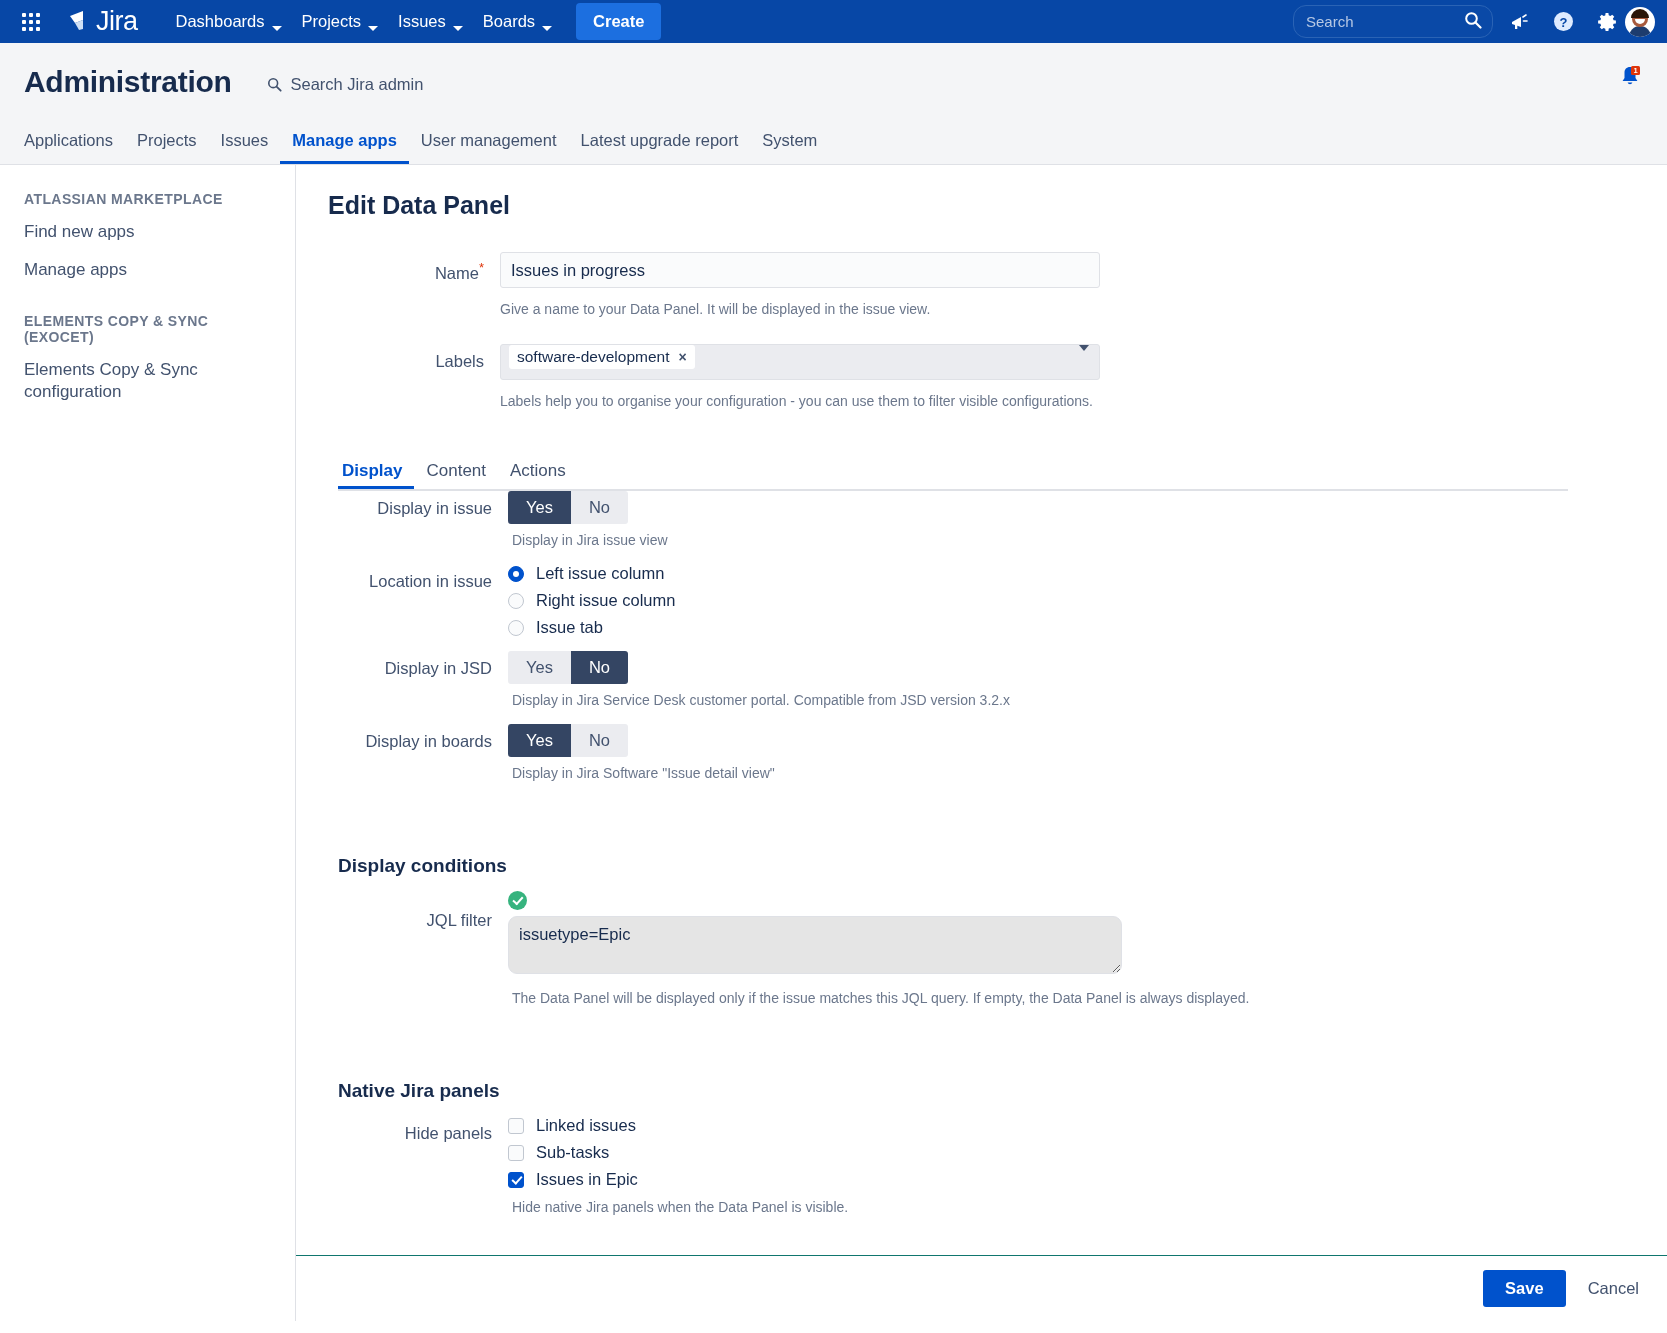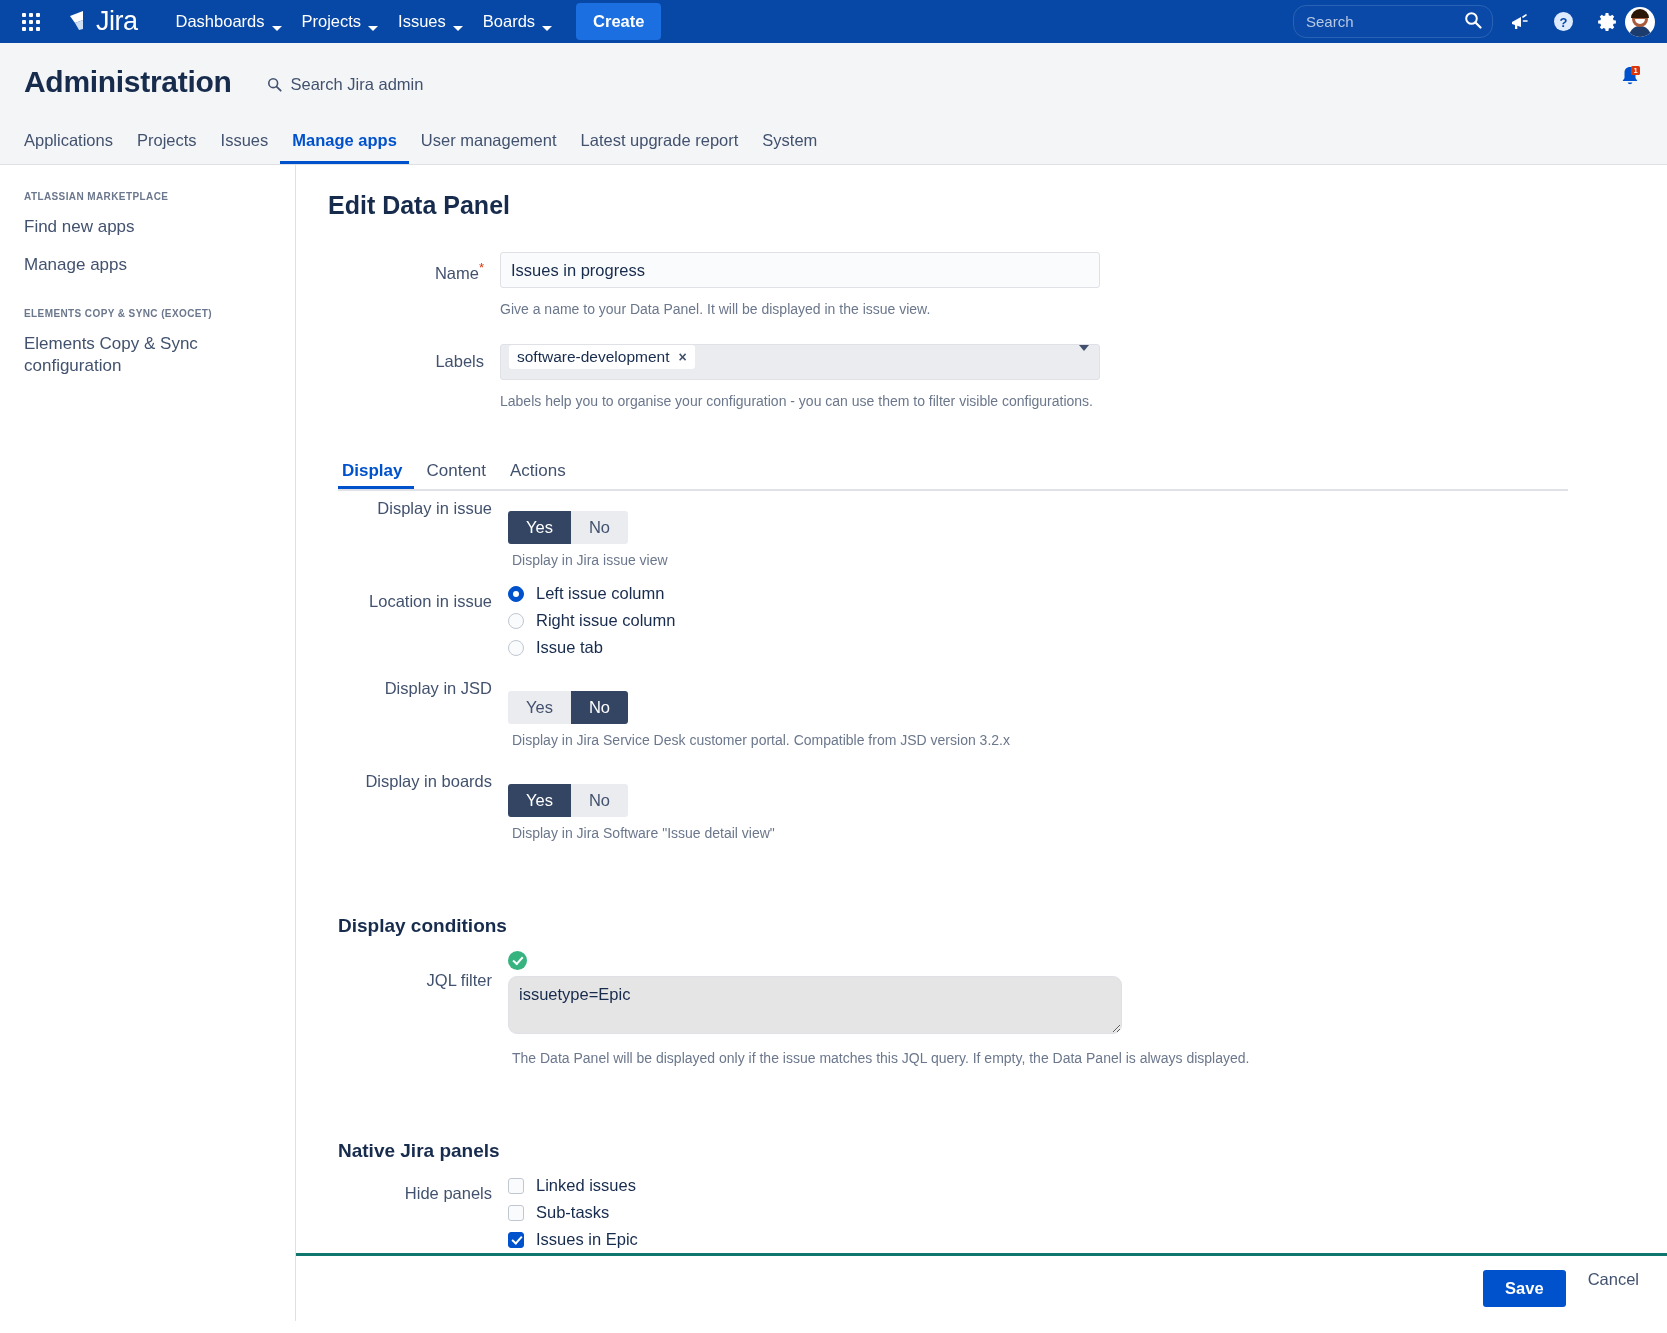--- a/index.html
+++ b/index.html
@@ -196,21 +196,21 @@
   
   .body-wrap { display: flex; height: calc(1333px - 43px - 134px); }
   .sidebar {
     width: 296px;
     flex: 0 0 296px;
     background: #fff;
     border-right: 1px solid #DFE1E6;
     padding: 26px 24px 0 24px;
   }
   .side-group-title {
-    font-size: 10px;
+    font-size: 14px;
     font-weight: 700;
     letter-spacing: 0.4px;
     color: #6B778C;
     text-transform: uppercase;
     margin-bottom: 14px;
   }
   .side-link {
     font-size: 17px;
     color: #42526E;
     margin-bottom: 16px;
@@ -330,21 +330,20 @@
     color: #172B4D;
     margin: 28px 0 14px 10px;
   }
   .section-spacer { height: 30px; }
 
   
   .toggle {
     display: inline-flex;
     border-radius: 3px;
     overflow: hidden;
-    margin-top: 20px;
   }
   .toggle div {
     padding: 7px 18px;
     font-size: 16.5px;
     cursor: pointer;
     background: #EBECF0;
     color: #42526E;
   }
   .toggle div.on {
     background: #344563;
@@ -472,25 +471,25 @@
     color: #172B4D;
     font-family: inherit;
     resize: vertical;
     outline: none;
   }
 
   
   .footer {
     position: absolute;
     left: 0; right: 0; bottom: 0;
-    border-top: 3px solid #0f766e;
+    border-top: 1px solid #0f766e;
     padding: 14px 28px;
     display: flex;
     justify-content: flex-end;
-    align-items: flex-start;
+    align-items: center;
     background: #fff;
   }
   .save-btn {
     background: #0052CC;
     color: #fff;
     border: none;
     border-radius: 3px;
     padding: 9px 22px;
     font-size: 16.5px;
     font-weight: 600;

